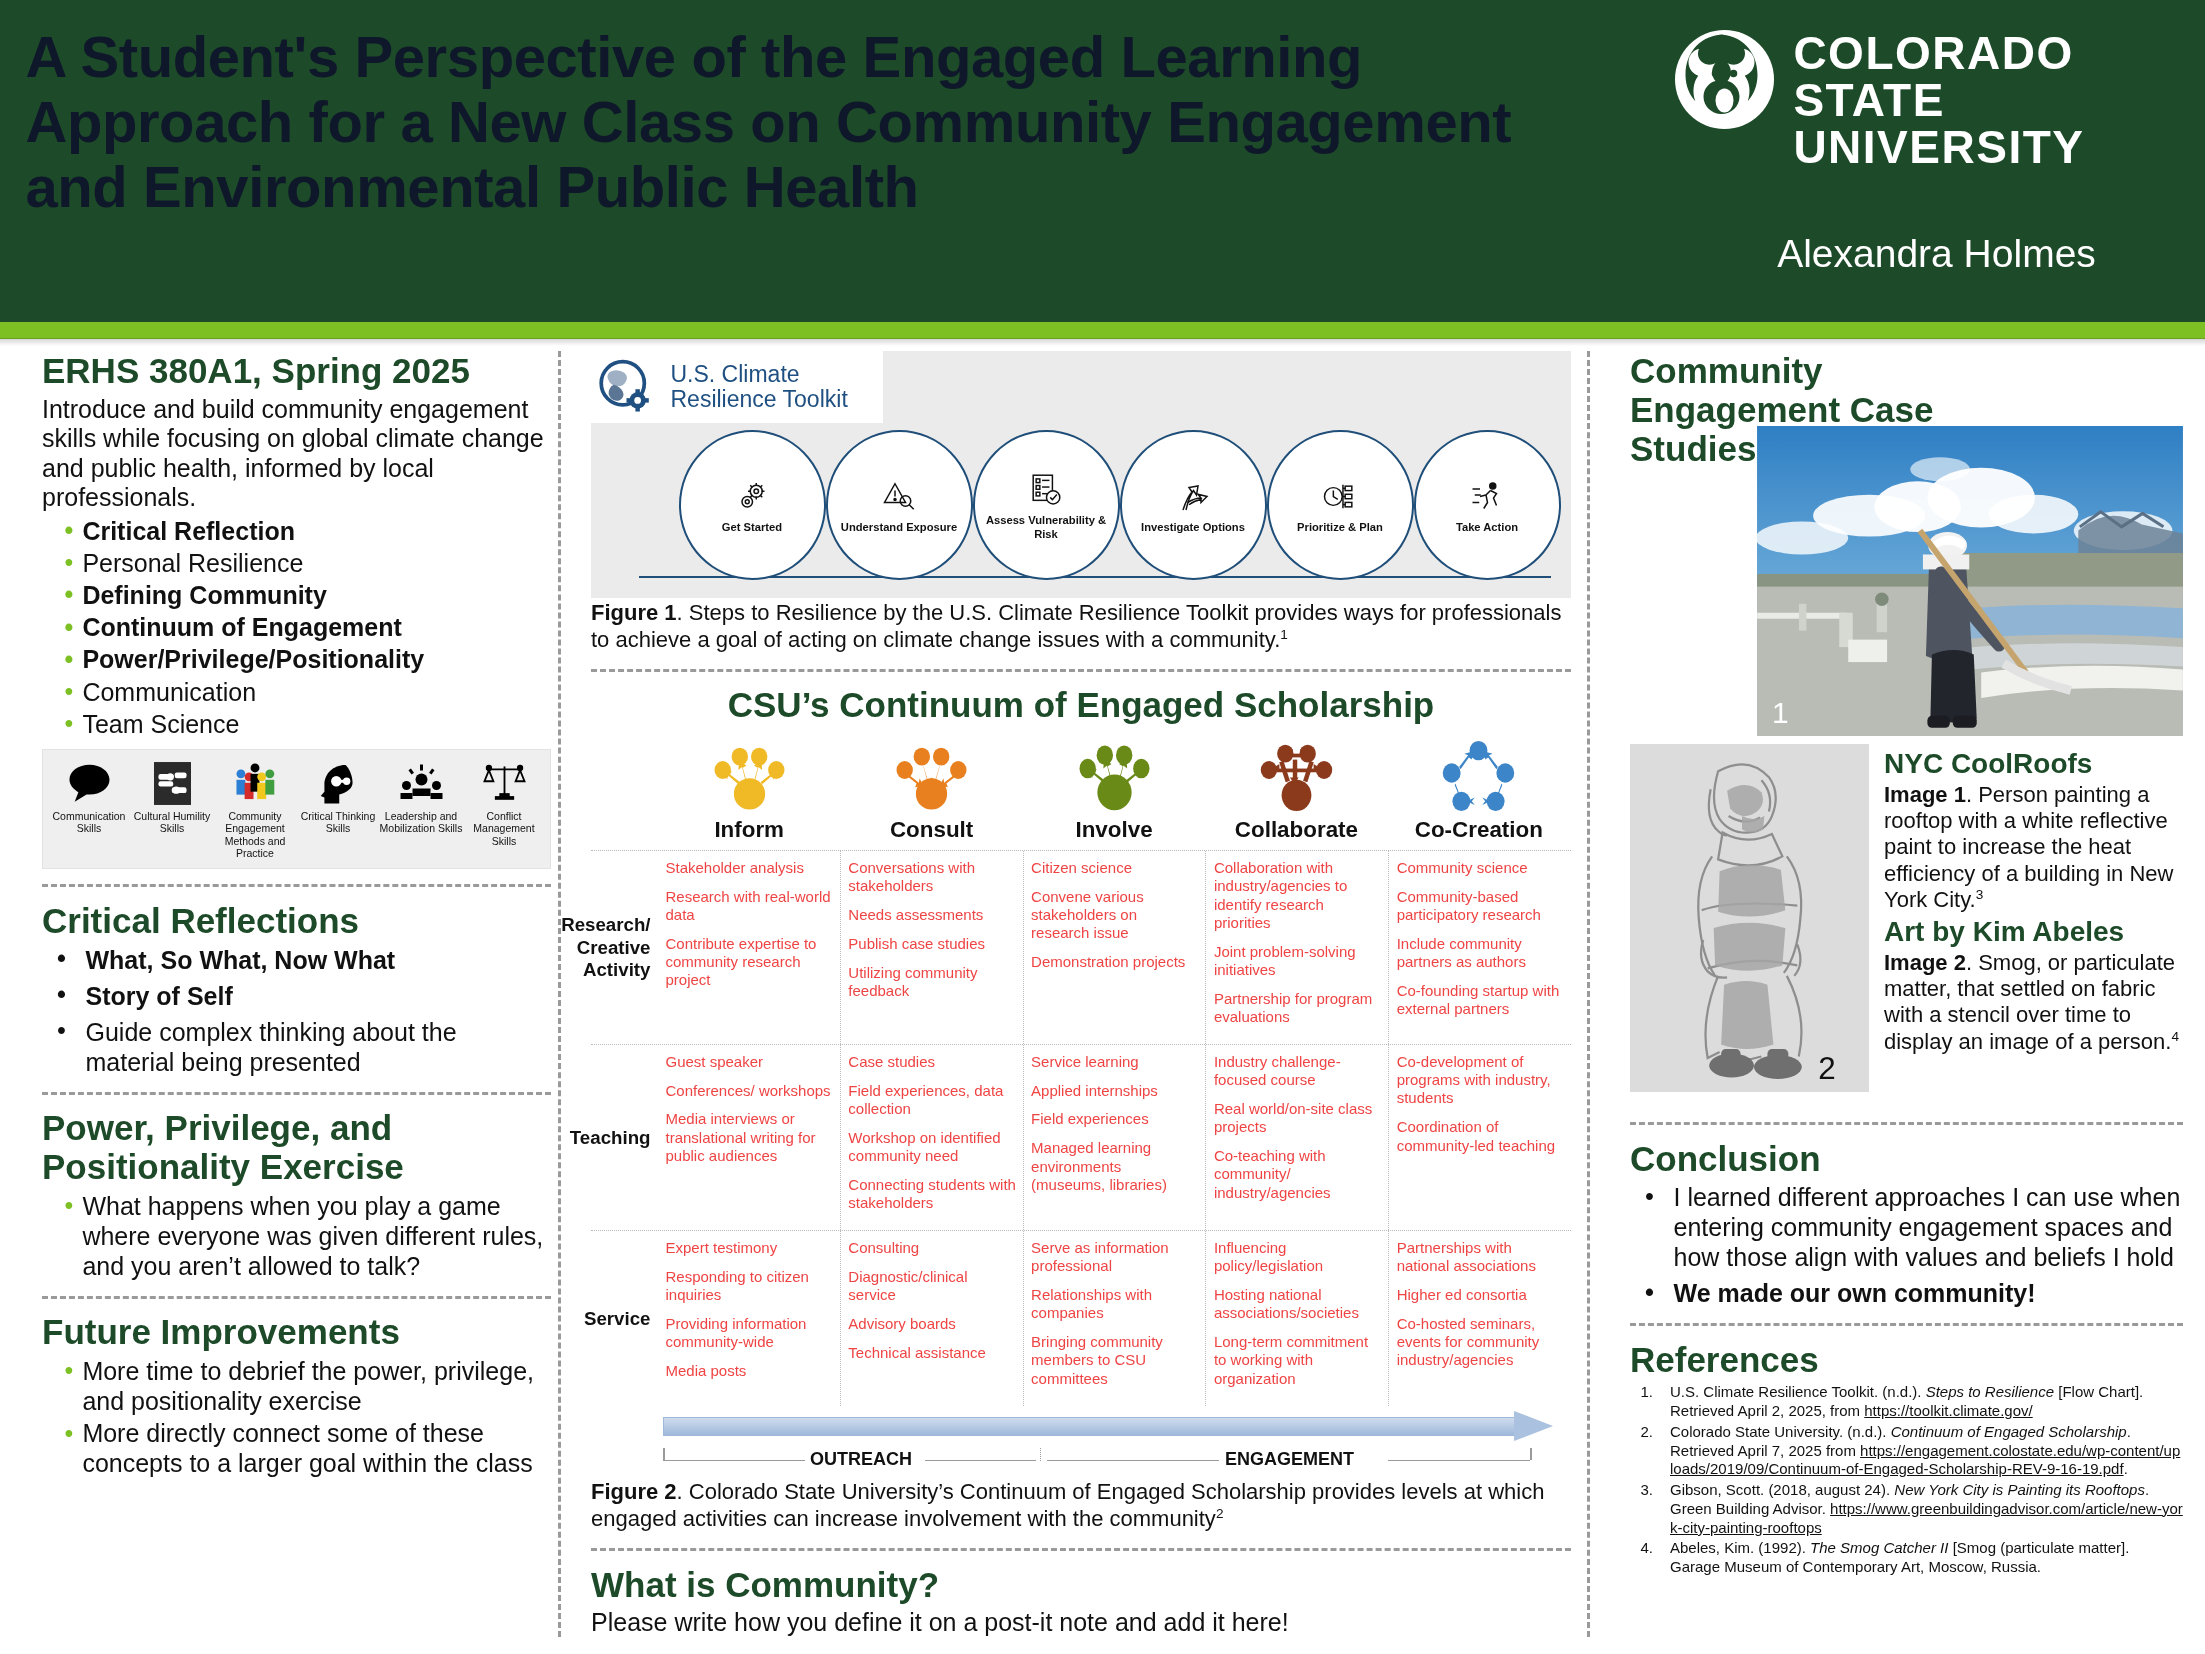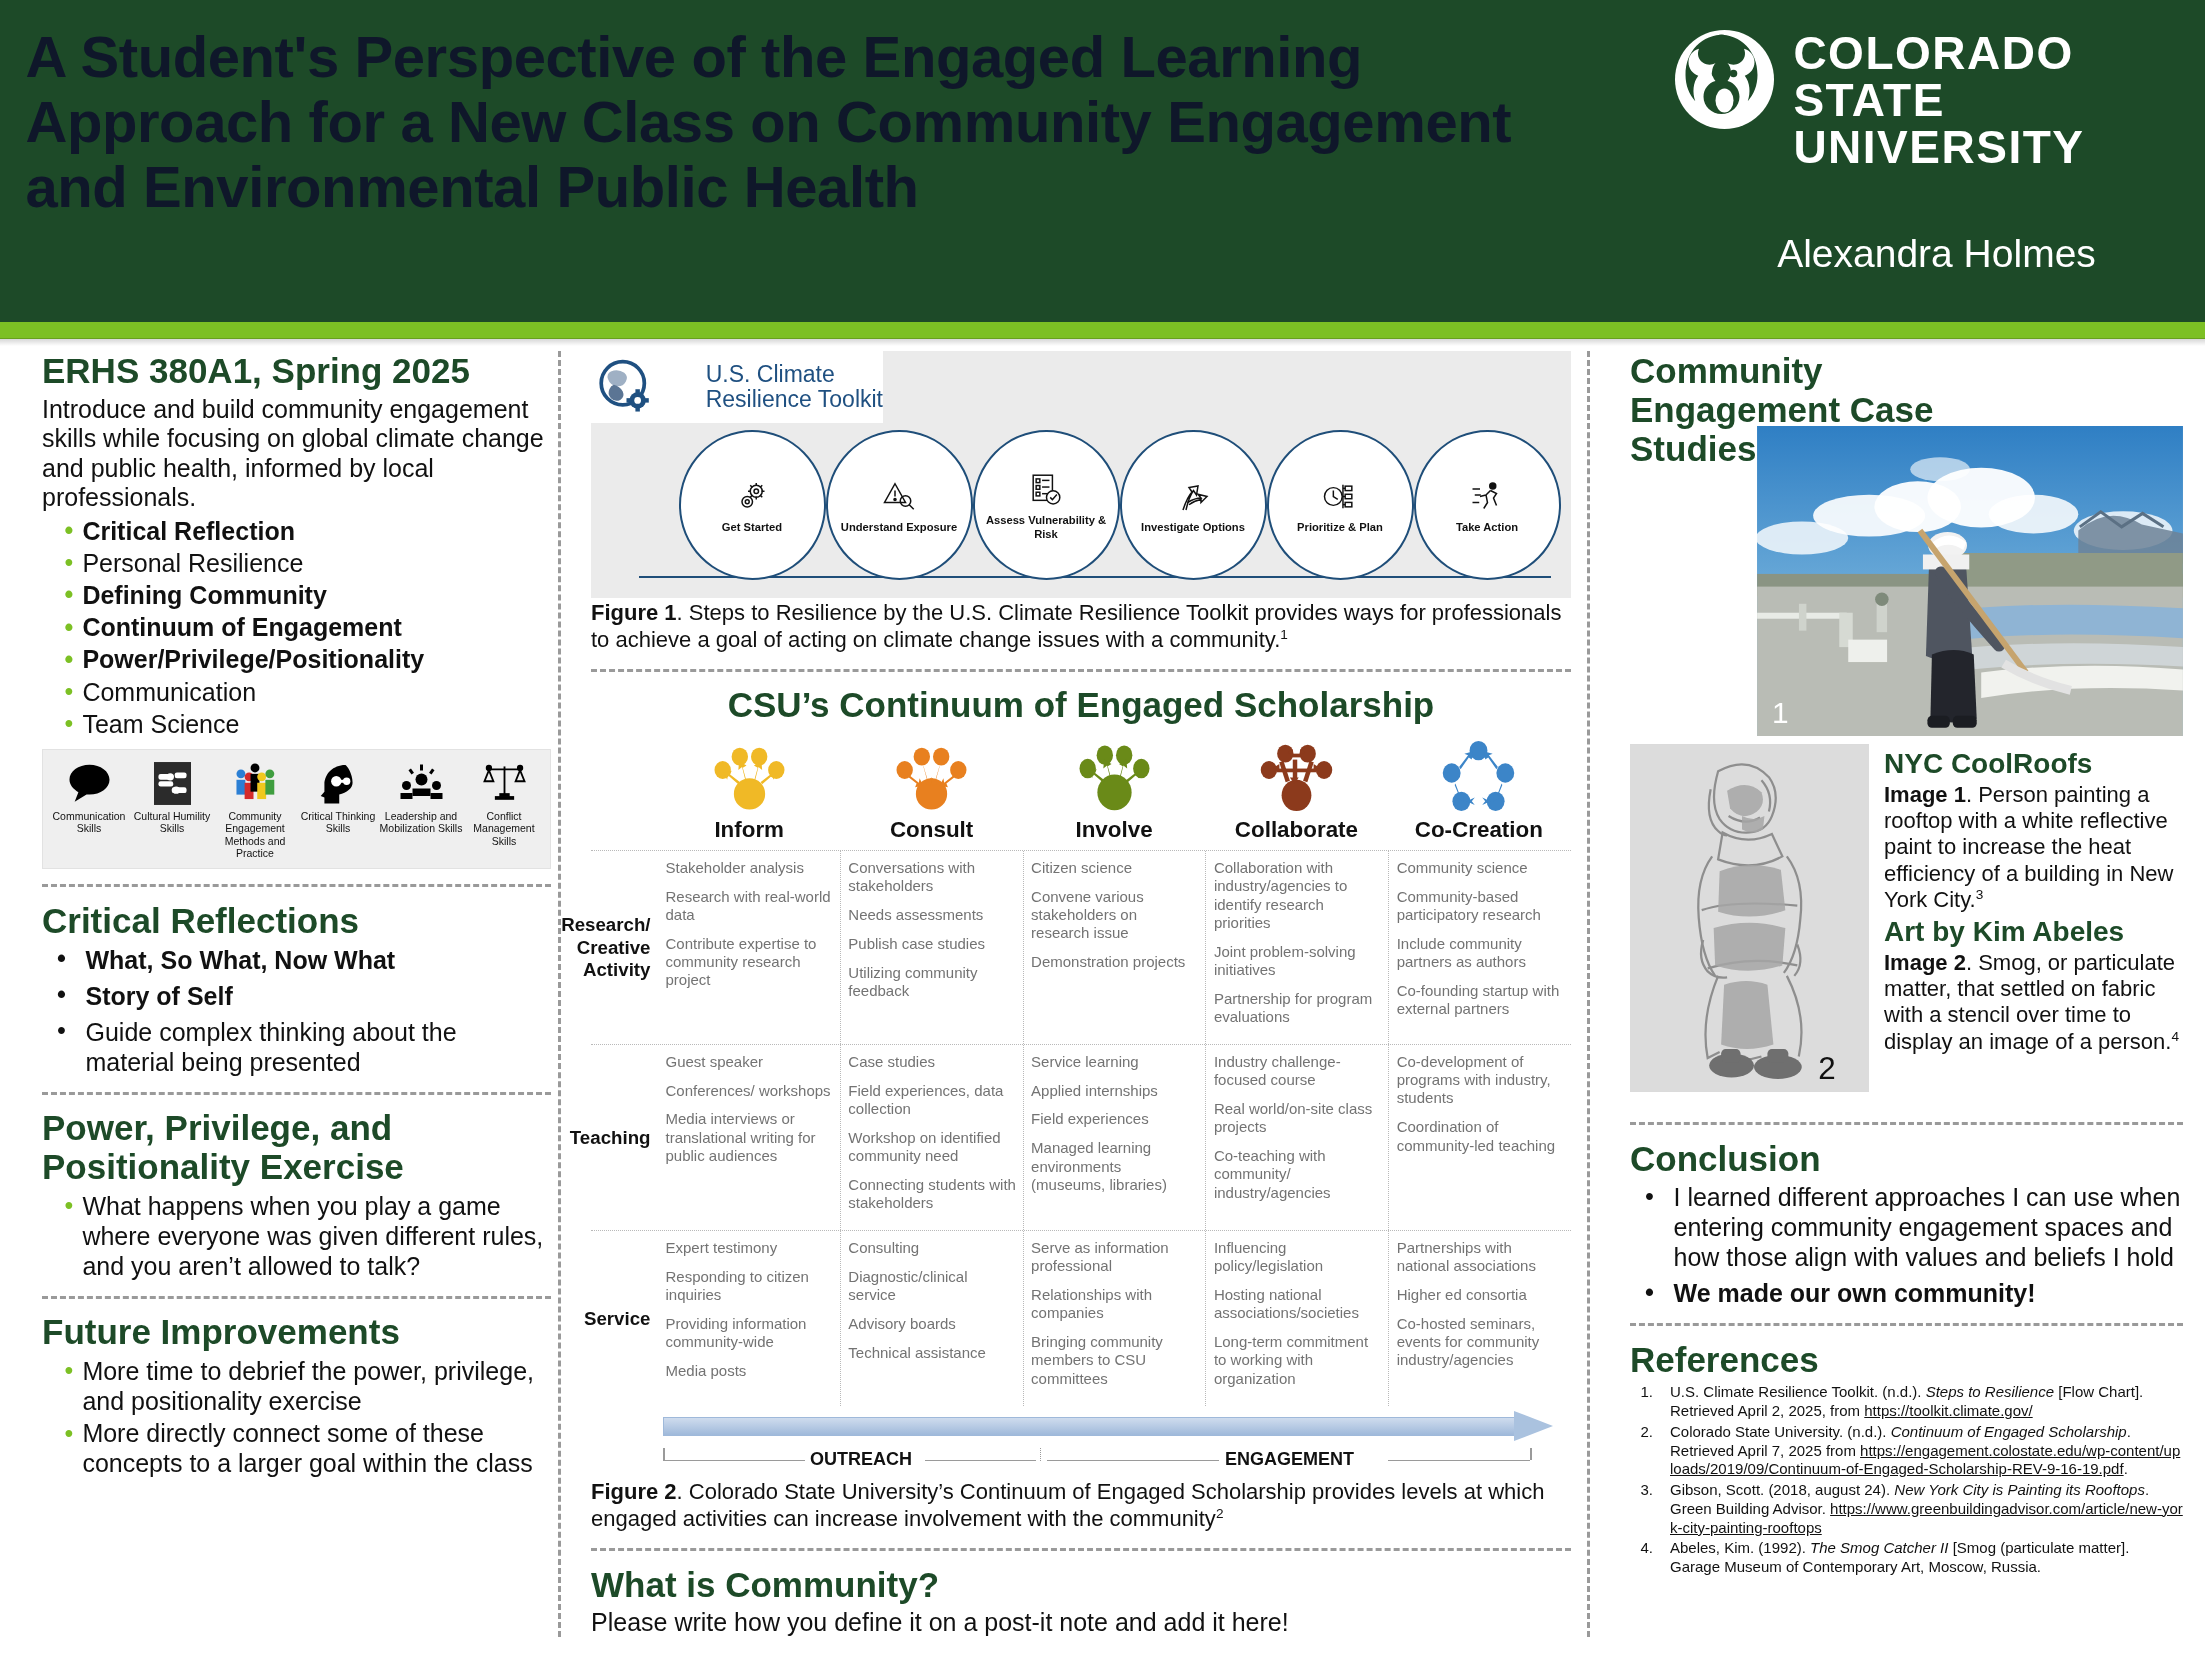--- a/index.html
+++ b/index.html
@@ -107,21 +107,21 @@
     font-size:10.5px; line-height:1.18; text-align:center; color:#111; margin-top:3px;
   }
 
   
   .fig1-wrap { position:relative; width:980px; }
   .crt-panel {
     background:#ebebeb; width:980px; height:247px; position:relative;
   }
   .crt-logo {
     position:absolute; left:0; top:0; width:292px; height:72px;
-    background:#ffffff; display:flex; align-items:center; gap:17px; padding-left:4.5px;justify-content:space-between;
+    background:#ffffff; display:flex; align-items:center; gap:17px; padding-left:4.5px;
   }
   .crt-logo .lg-txt {
     color:#1f5081; font-size:23px; line-height:1.08; font-weight:500;
   }
   .steps-row {
     position:absolute; left:10.5px; top:75px; width:959px; height:157px;
     display:flex; align-items:center; justify-content:flex-end;
   }
   .step {
     width:147px; height:150px; border:2.2px solid #1f4e79; border-radius:50%;
@@ -162,21 +162,21 @@
     width:67px; flex:0 0 67px; display:flex; align-items:center;
     justify-content:flex-end; padding-right:7.5px;
     font-weight:bold; font-size:18.7px; line-height:1.2; text-align:right; color:#111;
   }
   .cont-cells { display:flex; flex:1; }
   .cont-cell {
     flex:1; border-left:1.5px dotted #b9b9b9; padding:7.5px 6px 7.5px 7.5px;
   }
   .cont-cell:first-child { border-left:none; }
   .cont-cell .itm {
-    font-size:15px; line-height:1.22; margin-bottom:10.5px; color:#737373;
+    font-size:15px; line-height:1.22; margin-bottom:10.5px; color:#ef4444;
   }
   .arrow-bar {
     position:relative; margin-left:72px; width:890px; height:31px; margin-top:4.5px;
   }
   .arrow-bar .shaft {
     position:absolute; left:0; top:6px; width:852px; height:19.4px;
     background:linear-gradient(to bottom,#cfdcee,#9fb9da);
     border:0.7px solid #9fb9da;
   }
   .arrow-bar .head {

